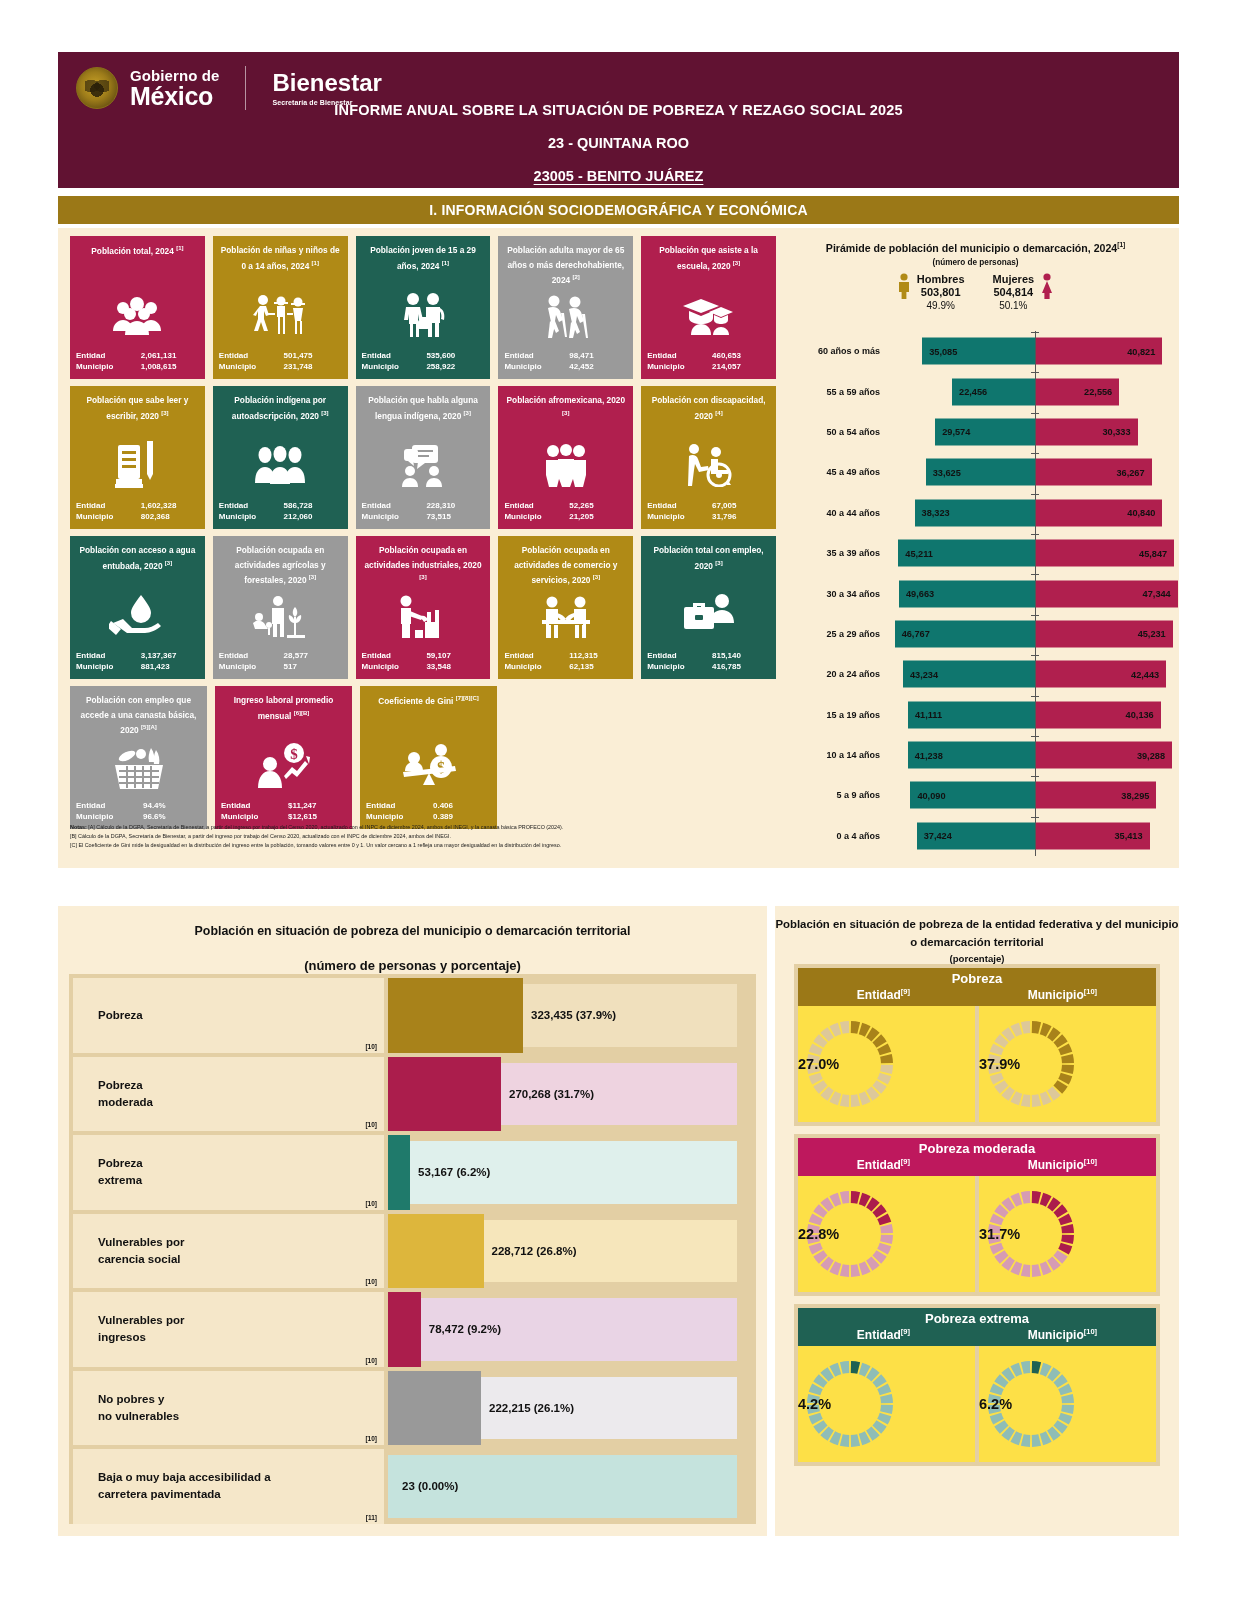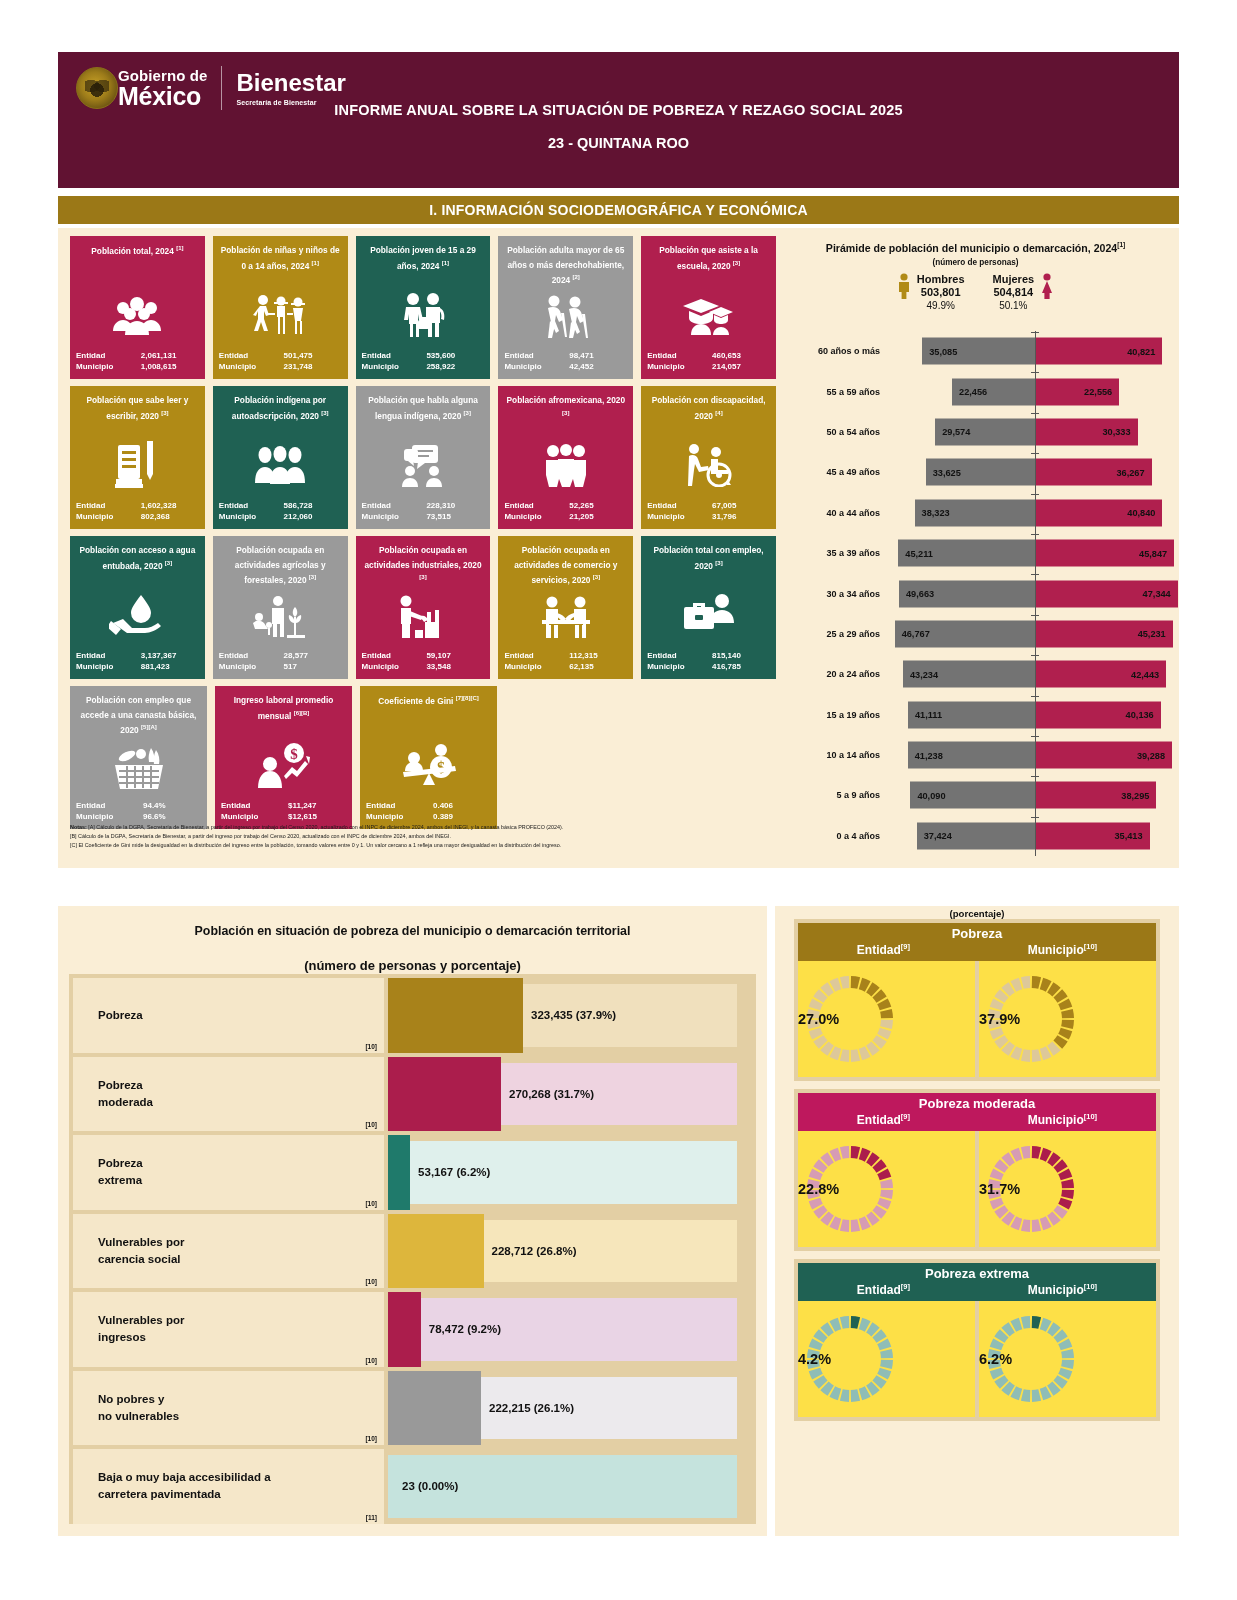--- a/index.html
+++ b/index.html
@@ -9,21 +9,21 @@
     font-family: "Liberation Sans", sans-serif;
     overflow: hidden;
   }
   .page { position: relative; width: 1237px; height: 1600px; background:#fff; }
 
   
   .header {
     position: absolute; left: 58px; top: 52px; width: 1121px; height: 136px;
     background: #611232;
   }
-  .brand { position:absolute; left: 18px; top: 14px; display:flex; align-items:center; }
+  .brand { position:absolute; left: 18px; top: 14px; display:flex; align-items:center; gap:12px; }
   .eagle {
     width: 42px; height: 42px; border-radius: 50%;
     background: radial-gradient(circle at 45% 45%, #c9a227 0%, #9d7c1a 45%, #6d5512 75%, #4e3d0d 100%);
     border: 1px solid #8a6f18;
     position: relative; flex: none;
   }
   .eagle::after {
     content:""; position:absolute; left:50%; top:50%; width:24px; height:20px;
     transform: translate(-50%,-50%);
     background:
@@ -96,21 +96,21 @@
   .pyr-label {
     position:absolute; left:0; width:96px; top:50%; transform:translateY(-50%);
     font-size:9px; font-weight:bold; text-align:right; color:#111;
   }
   .pyr-axis { position:absolute; left:251px; top:0; bottom:0; width:1px; background:#555; }
   .pyr-tick { position:absolute; left:247px; width:8px; height:1px; background:#555; }
   .bar-m, .bar-f {
     position:absolute; top:50%; transform:translateY(-50%); height:27px;
     display:flex; align-items:center; font-size:9.2px; font-weight:bold; color:#111;
   }
-  .bar-m { right: 132px; background:#737373; justify-content:flex-start; padding-left:7px; }
+  .bar-m { right: 132px; background:#0f766e; justify-content:flex-start; padding-left:7px; }
   .bar-f { left: 252px; background:#b01f4e; justify-content:flex-end; padding-right:7px; }
 
   
   .sec2left { position:absolute; left:58px; top:906px; width:709px; height:630px; background:#faeed6; }
   .s2l-title { font-size:12.4px; font-weight:bold; text-align:center; padding-top:18px; color:#111; }
   .s2l-sub { font-size:13px; font-weight:bold; text-align:center; padding-top:20px; color:#111; }
   .bar-panel { position:absolute; left:11px; top:68px; width:687px; height:550px; background:#e3cfa4; padding:4px; }
   .bar-row { display:flex; height:74.5px; margin-bottom:4px; }
   .bar-row:last-child { margin-bottom:0; }
   .bar-name {
@@ -152,20 +152,21 @@
       </div>
       <div class="vbar"></div>
       <div class="sec-text">
         <div class="s1">Bienestar</div>
         <div class="s2">Secretaría de Bienestar</div>
       </div>
     </div>
     <div class="hdr-lines">
       <div class="t1">INFORME ANUAL SOBRE LA SITUACIÓN DE POBREZA Y REZAGO SOCIAL 2025</div>
       <div class="t2">23 - QUINTANA ROO</div>
+      <div class="t3">23005 - BENITO JUÁREZ</div>
     </div>
   </div>
 
   <div class="banner" id="banner1">I. INFORMACIÓN SOCIODEMOGRÁFICA Y ECONÓMICA</div>
 
   <div class="sec1">
     <div class="cards" id="cards-container">
         <div class="card-row">
           <div class="card c-guinda">
             <div class="card-title">Población total, 2024 <sup>[1]</sup></div>
@@ -831,20 +832,21 @@
           <div class="bar-track">
             <div class="bar-bg" style="background:#c5e3dd"></div>
             <div class="bar-fill" style="width:0%;background:#c5e3dd"></div>
             <div class="bar-val" style="margin-left:calc(0% + 14px)">23 (0.00%)</div>
           </div>
         </div>
       </div>
   </div>
 
   <div class="sec2right">
+    <div class="s2r-title">Población en situación de pobreza de la entidad federativa y del municipio o demarcación territorial</div>
     <div class="s2r-sub">(porcentaje)</div>
     <div id="donuts-container">
         <div class="donut-group">
           <div class="dg-head" style="background:#9b7817">
             <div class="gt">Pobreza</div>
             <div class="sub">
               <span>Entidad<sup>[9]</sup></span>
               <span>Municipio<sup>[10]</sup></span>
             </div>
           </div>

